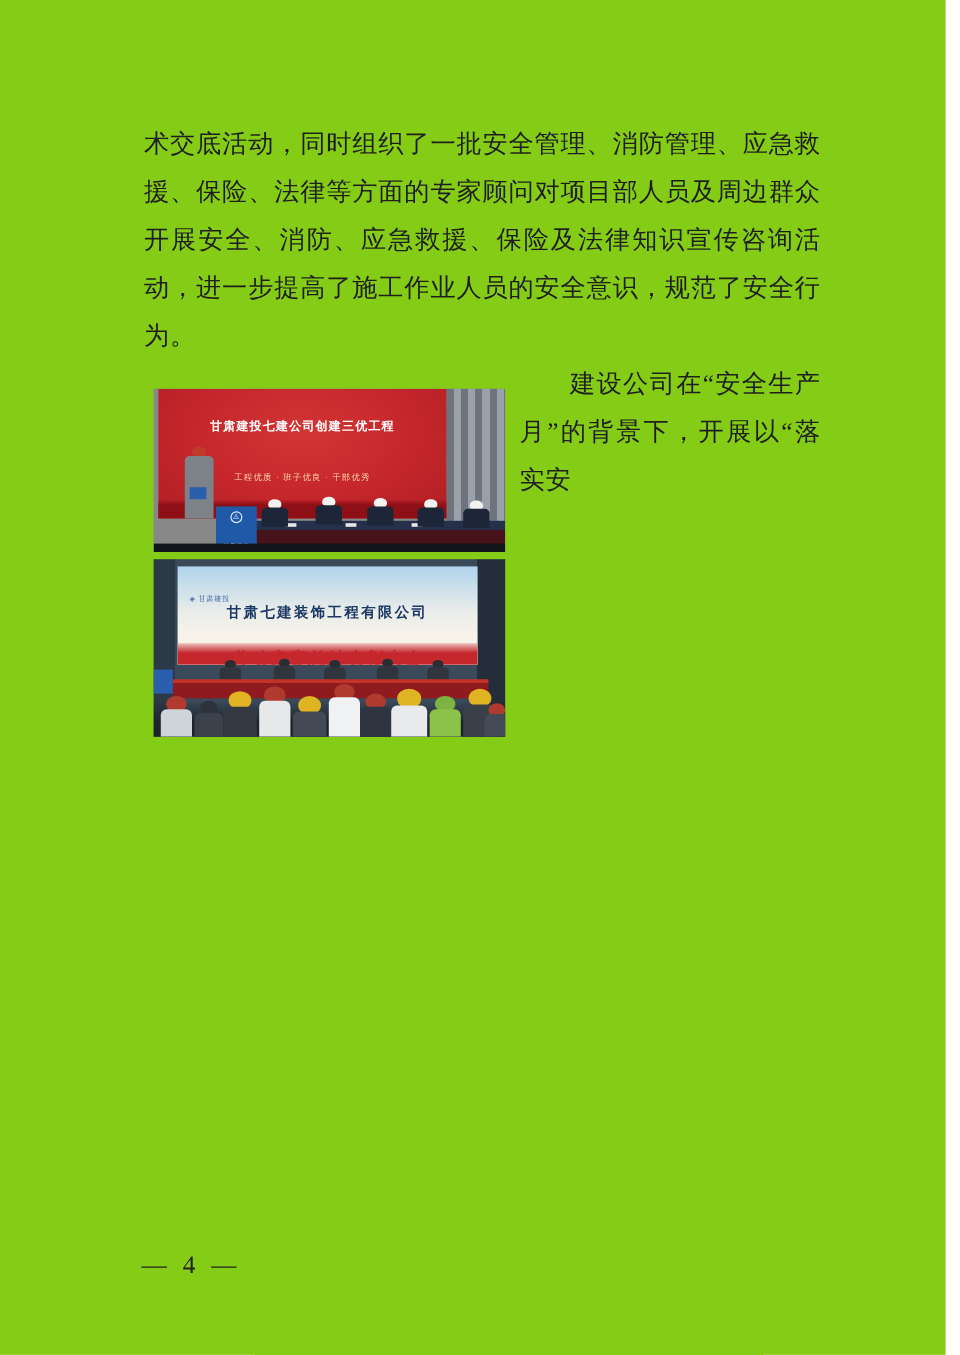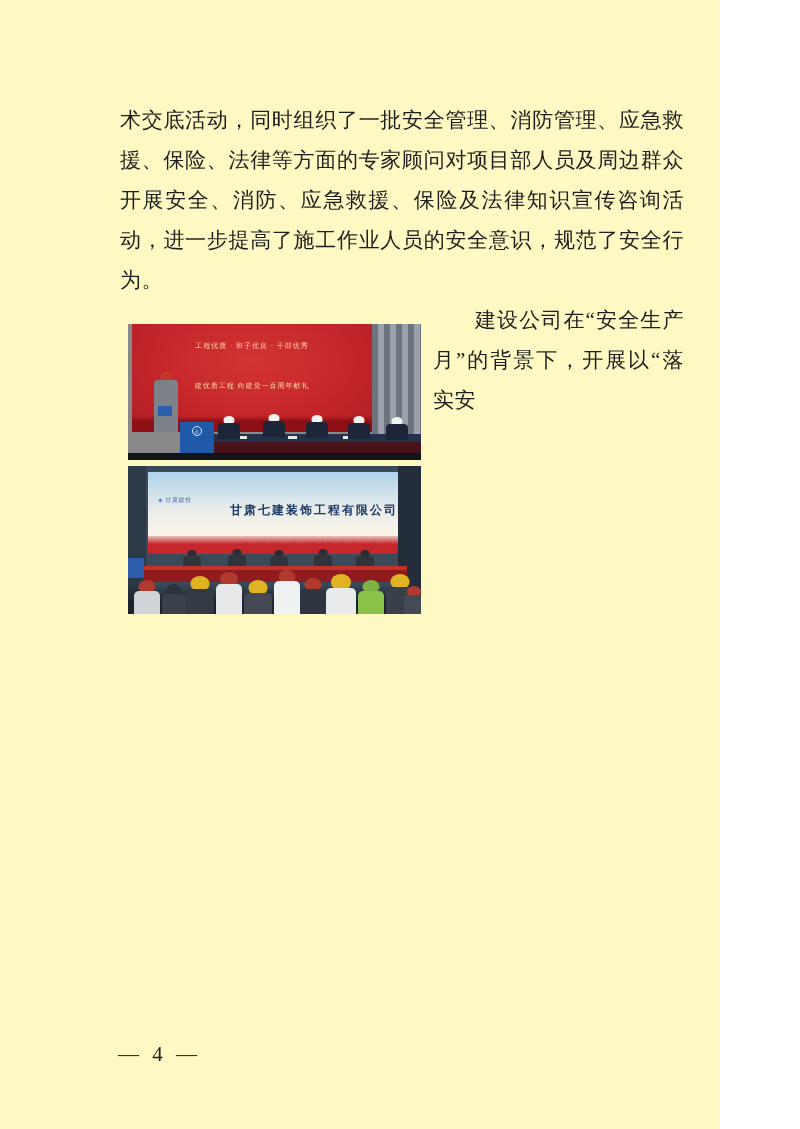--- a/index.html
+++ b/index.html
@@ -2,21 +2,21 @@
 <html><head>
 <meta charset="utf-8">
 <style>
   * { margin:0; padding:0; box-sizing:border-box; }
   html,body { background:#ffffff; }
   body {
     width:800px; height:1129px; position:relative; overflow:hidden;
     font-family:"Liberation Serif","DejaVu Serif",serif;
     color:#1e1e1e;
   }
-  .page { position:absolute; left:0; top:0; width:720px; height:1129px; background:#fef9c3; }
+  .page { position:absolute; left:0; top:0; width:788px; height:1129px; background:#84cc16; }
 
   
   .textflow {
     position:absolute; left:120px; top:100px; width:564px;
     font-size:21px; line-height:40px; letter-spacing:0.6px;
     text-align:justify; text-justify:inter-ideograph;
   }
   .para { margin:0; }
   .para.indent { text-indent:2em; }
 
@@ -72,21 +72,21 @@
     border-radius:50%; font-size:6px; line-height:9px; color:#dce8f8;
   }
   .p1-podium .podium-text { font-size:5px; color:#e8f0fb; letter-spacing:0.5px; }
   .p1-sign { position:absolute; left:30px; top:82px; width:14px; height:10px; background:#2b5fae; }
 
   
   .photo2 { background:linear-gradient(90deg,#2c3946 0 6%, #3a4a5a 6% 92%, #242e3a 92% 100%); }
   .p2-screen {
     position:absolute; left:20px; top:6px; width:250px; height:82px;
     background:linear-gradient(180deg,#aed3ec 0%, #e9ecea 45%, #f7f3e9 70%);
-    text-align:right; overflow:hidden;
+    text-align:center; overflow:hidden;
   }
   .p2-wave {
     position:absolute; left:0; bottom:0; width:100%; height:18px;
     background:linear-gradient(0deg,#c5272d 55%, rgba(197,39,45,0.25) 100%);
   }
   .p2-logo  { position:absolute; left:10px; top:8px; font-size:6px; color:#4a6ea8; }
   .p2-line1 { margin-top:18px; font-size:12px; font-weight:bold; letter-spacing:2px; color:#1d3a66; }
   .p2-line2 { font-size:14px; font-weight:bold; letter-spacing:2px; color:#d4252a;
               transform:skewX(-6deg); text-shadow:1px 1px 0 #f0c05a; }
   .p2-seat .helmet { top:0; width:9px; height:7px; background:#2a2d33; border-radius:50%; }
@@ -116,20 +116,21 @@
 
   <div class="textflow">
 
     <p class="para">术交底活动，同时组织了一批安全管理、消防管理、应急救援、保险、法律等方面的专家顾问对项目部人员及周边群众开展安全、消防、应急救援、保险及法律知识宣传咨询活动，进一步提高了施工作业人员的安全意识，规范了安全行为。</p>
 
     <div class="photo-stack">
 
       <div class="photo photo1">
         <div class="p1-building"></div>
         <div class="p1-screen">
+          <div class="p1-line1">甘肃建投七建公司创建三优工程</div>
           <div class="p1-line3">工程优质 · 班子优良 · 干部优秀</div>
           <div class="p1-line4">建优质工程 向建党一百周年献礼</div>
 
           <div class="p1-skyline"></div>
         </div>
         <div class="p1-tablecloth"></div>
         <div class="p1-paper" style="left:110px;"></div>
         <div class="p1-paper" style="left:160px;"></div>
         <div class="p1-paper" style="left:215px;"></div>
         <div class="p1-paper" style="left:262px;"></div>

